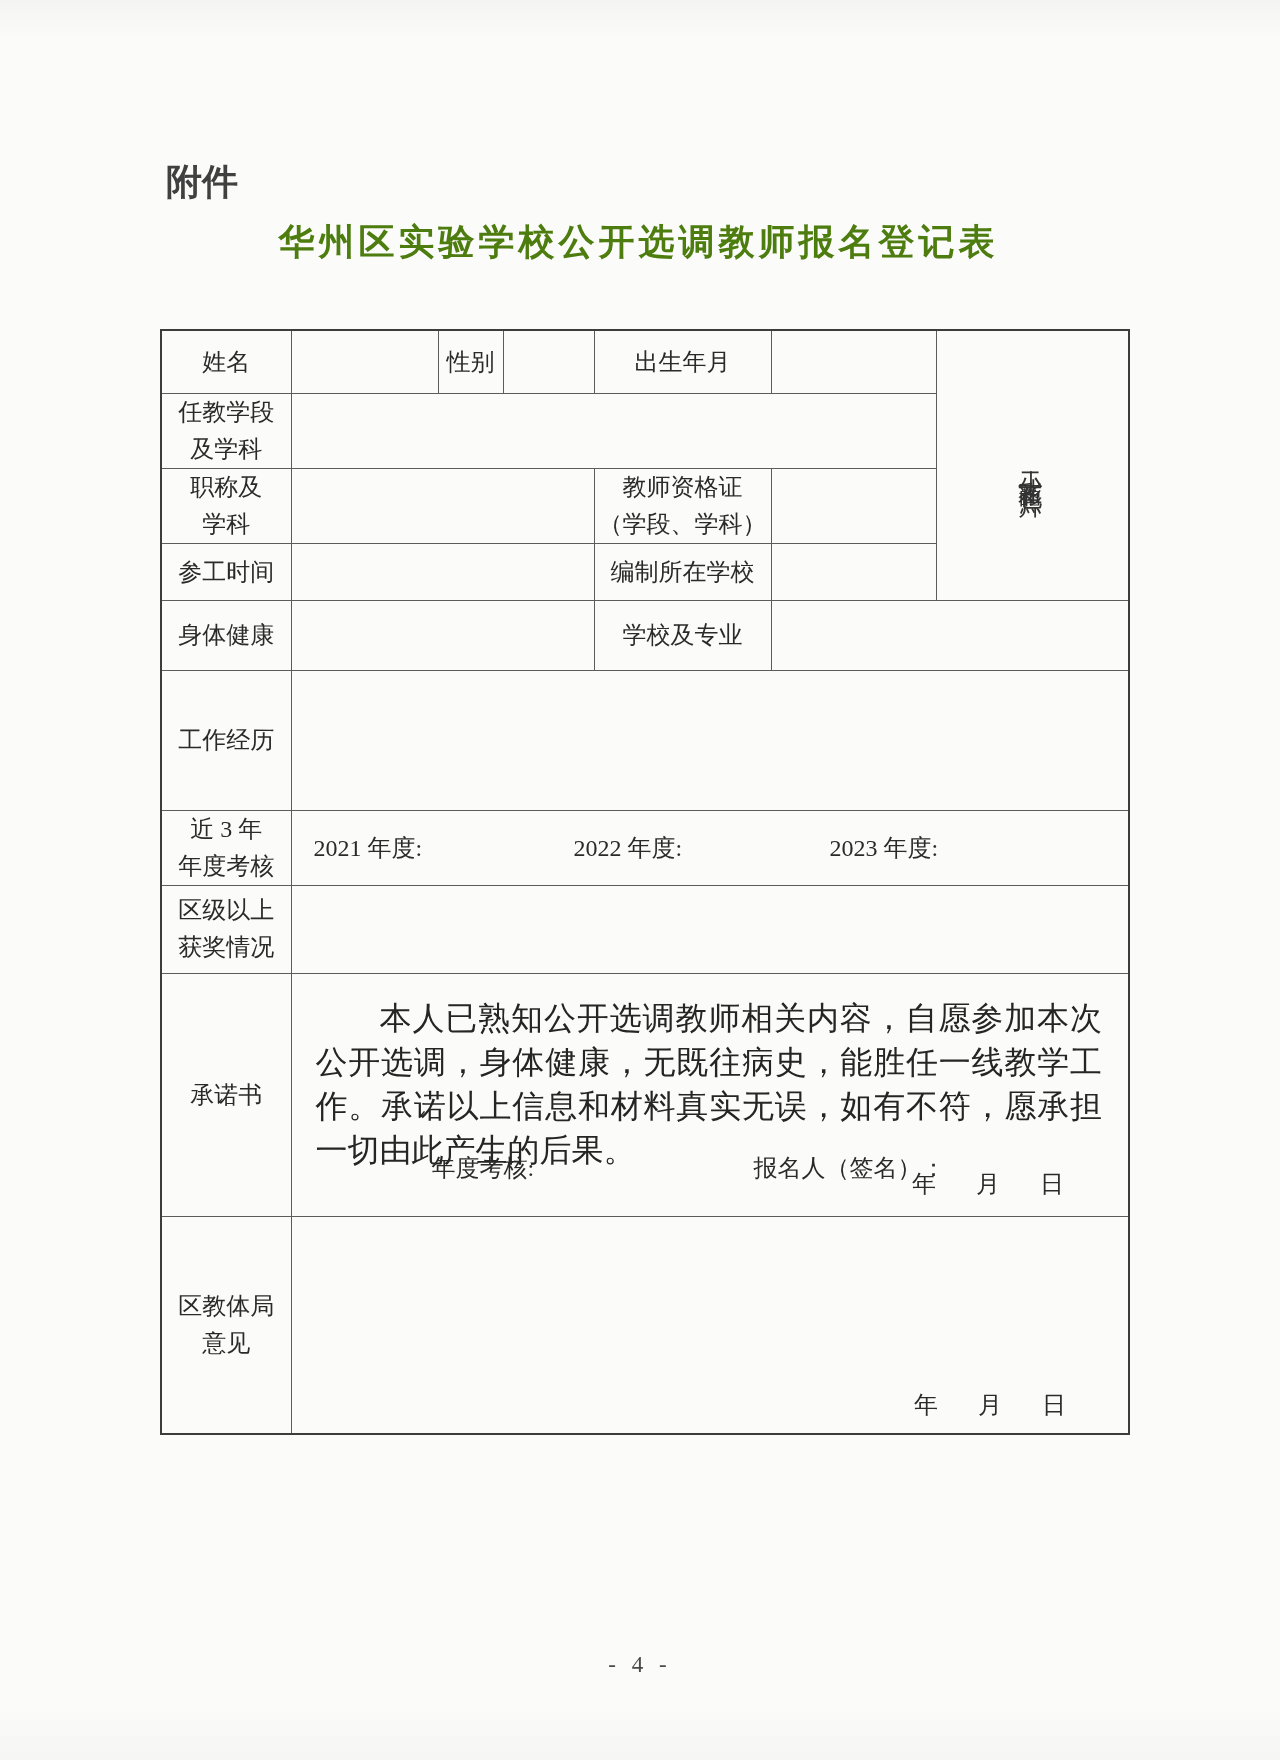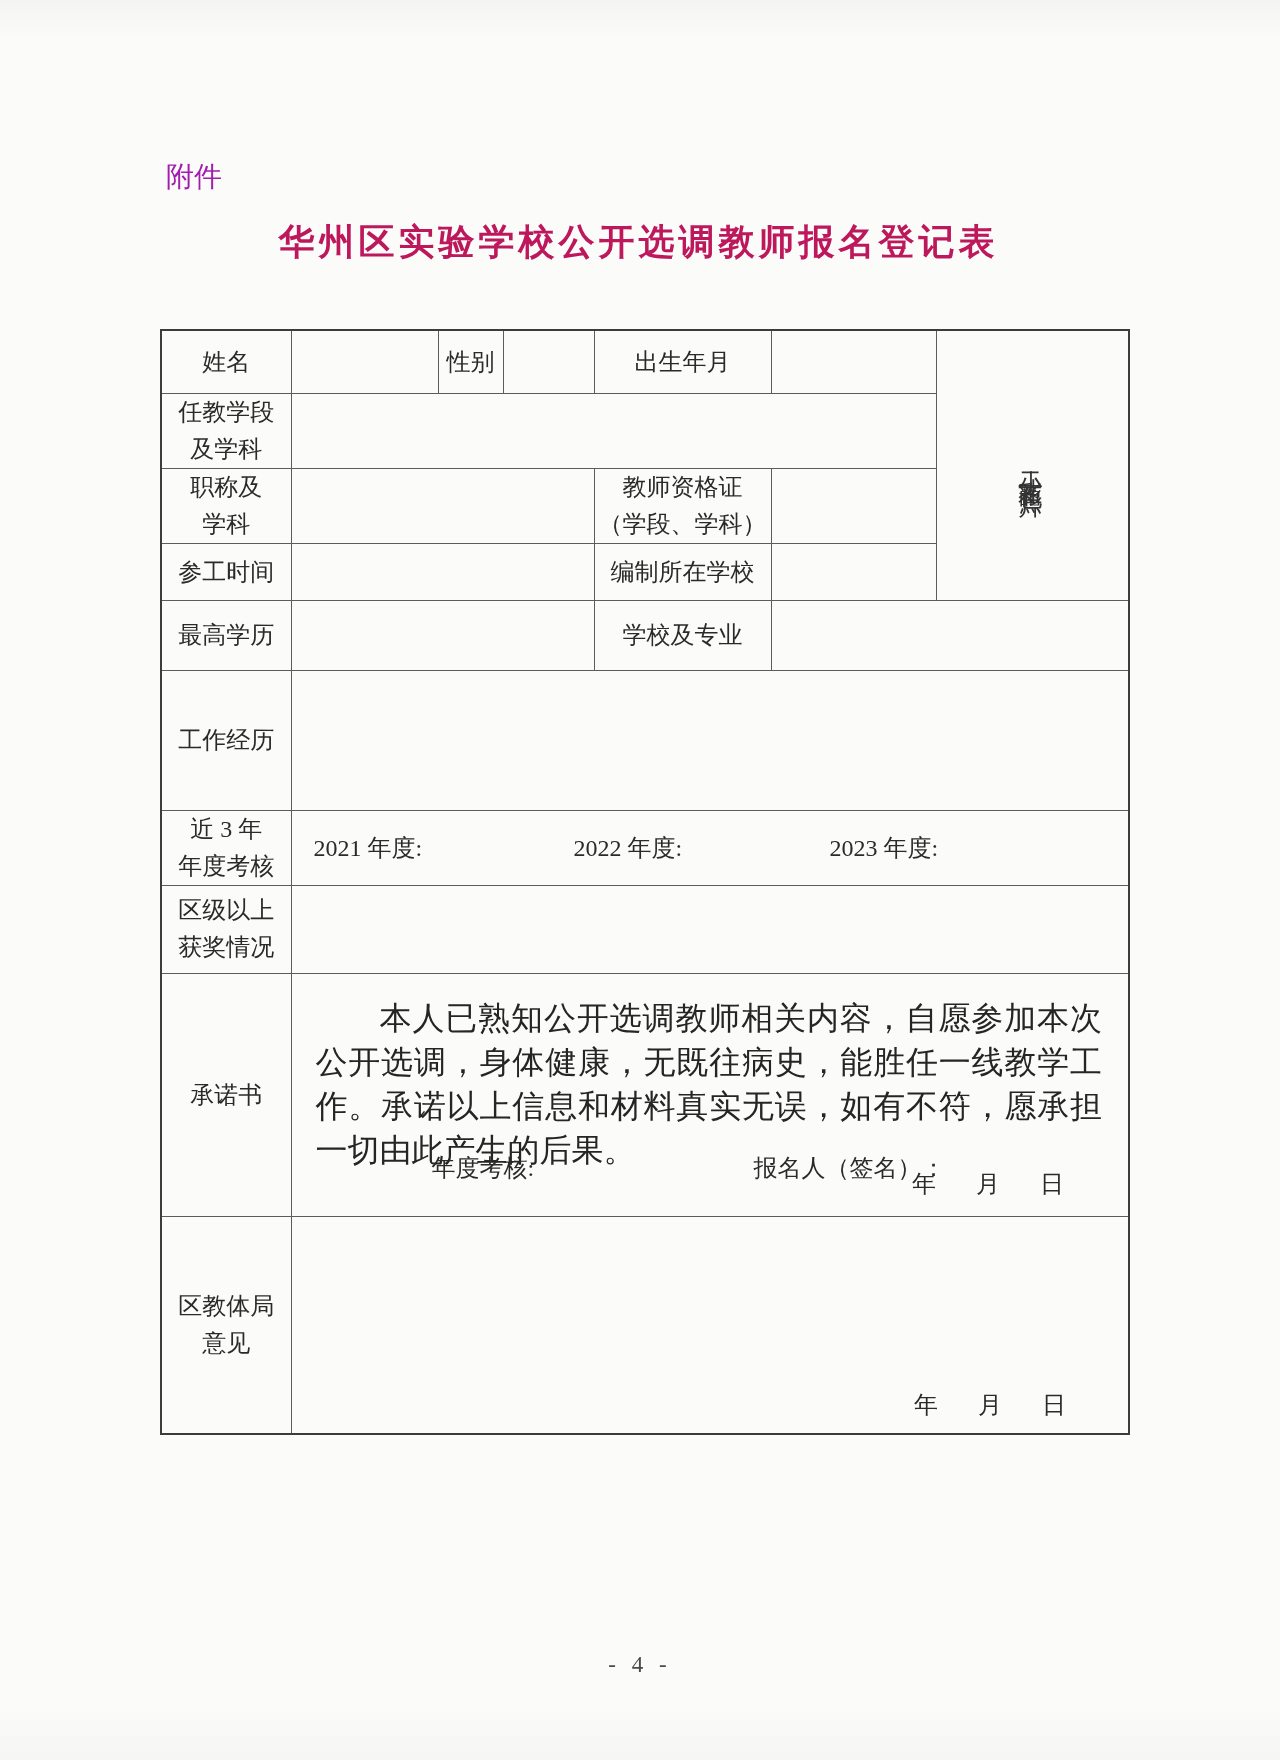--- a/index.html
+++ b/index.html
@@ -6,27 +6,27 @@
   body{
     width:1280px;height:1760px;position:relative;
     background:linear-gradient(180deg,#f4f4f2 0px,#fbfbf9 40px,#fbfbf9 1700px,#f6f6f4 1760px);
     font-family:"Liberation Serif", serif;
     color:#262626;
     overflow:hidden;
   }
   .attachment{
     position:absolute;left:166px;top:158px;
     font-family:"Liberation Sans", sans-serif;
-    font-weight:400;font-size:28px;color:#a21caf;
+    font-weight:700;font-size:36px;color:#404040;
   }
   .doc-title{
     position:absolute;left:0;top:218px;width:1277px;
     text-align:center;
     font-family:"Liberation Sans", sans-serif;
-    font-weight:700;font-size:36px;letter-spacing:4px;color:#be185d;
+    font-weight:700;font-size:36px;letter-spacing:4px;color:#4d7c0f;
   }
   table.form{
     position:absolute;left:160px;top:329px;
     width:968px;height:1044px;
     border-collapse:collapse;table-layout:fixed;
     border:2px solid #3c3c3c;
   }
   td{
     border:1px solid #5c5c5c;
     padding:0;vertical-align:middle;
@@ -115,21 +115,21 @@
       </td>
       <td></td>
     </tr>
     <tr style="height:57px">
       <td class="lbl">参工时间</td>
       <td colspan="3"></td>
       <td class="lbl">编制所在学校</td>
       <td></td>
     </tr>
     <tr style="height:70px">
-      <td class="lbl">最高学历</td>
+      <td class="lbl">身体健康</td>
       <td colspan="3"></td>
       <td class="lbl">学校及专业</td>
       <td colspan="2"></td>
     </tr>
     <tr style="height:140px">
       <td class="lbl">工作经历</td>
       <td colspan="6"></td>
     </tr>
     <tr style="height:72px">
       <td class="lbl two-line">

